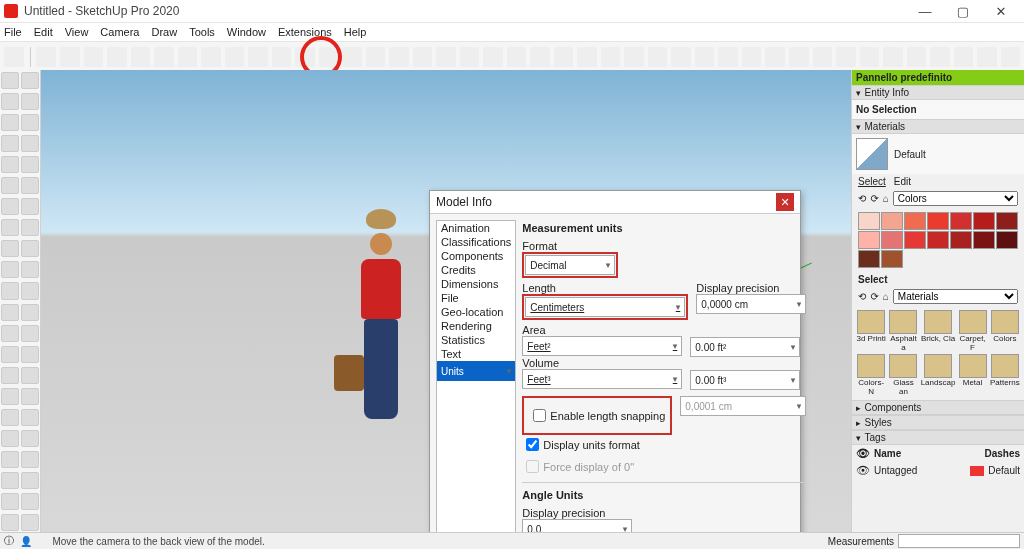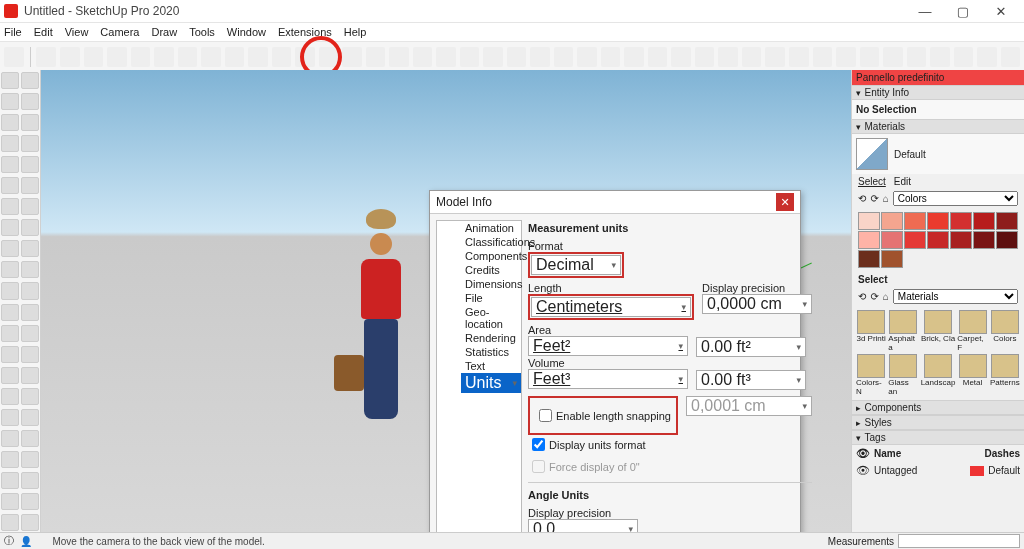--- a/index.html
+++ b/index.html
@@ -28,42 +28,42 @@
   .axis-g{position:absolute;left:390px;top:370px;width:420px;height:1px;background:#3a3;transform-origin:left;transform:rotate(-25deg);}
   .axis-b{position:absolute;left:390px;top:370px;width:1px;height:220px;background:#33b;transform-origin:top;transform:translateY(-220px);}
   .person{position:absolute;left:305px;top:165px;width:70px;height:210px;pointer-events:none;}
   .person .head{width:22px;height:22px;border-radius:50%;background:#c98a50;margin:0 auto;}
   .person .hair{width:30px;height:20px;border-radius:50% 50% 40% 40%;background:#b89358;margin:-26px auto 4px;}
   .person .body{width:40px;height:60px;background:#c22;margin:4px auto 0;border-radius:8px 8px 4px 4px;}
   .person .legs{width:34px;height:100px;background:#2a3e6b;margin:0 auto;border-radius:4px 4px 8px 8px;}
   .person .bag{position:absolute;left:-12px;top:120px;width:30px;height:36px;background:#8a5a2b;border-radius:4px;}
   
   .right{width:172px;background:#f0f0f0;border-left:1px solid #d0d0d0;display:flex;flex-direction:column;font-size:10px;}
-  .panel-title{background:#ef4444;padding:2px 4px;font-weight:normal;}
+  .panel-title{background:#84cc16;padding:2px 4px;font-weight:bold;}
   .panel-sub{background:#e0e0e0;padding:1px 4px;display:flex;align-items:center;border-top:1px solid #d0d0d0;border-bottom:1px solid #d0d0d0;}
   .panel-sub .tri{margin-right:4px;font-size:9px;}
   .panel-body{padding:4px;background:#f8f8f8;}
   .swatch-grid{display:grid;grid-template-columns:repeat(7,1fr);gap:1px;padding:4px 6px;}
   .swatch{width:20px;height:16px;border:1px solid #999;}
-  .mat-grid{display:grid;grid-template-columns:repeat(5,1fr);gap:2px;padding:4px;font-size:8px;}
+  .mat-grid{display:grid;grid-template-columns:repeat(5,1fr);gap:2px;padding:4px;font-size:8px;text-align:center;}
   .mat-cell{display:flex;flex-direction:column;align-items:center;}
   .mat-cell .thumb{width:26px;height:22px;background:#d8c28a;border:1px solid #999;}
   .select-mini{width:100%;font-size:10px;}
   
   .dialog{position:absolute;left:388px;top:120px;width:370px;background:#f5f5f5;border:1px solid #999;box-shadow:2px 2px 6px rgba(0,0,0,.25);font-size:11px;}
   .dialog .dtitle{height:22px;background:#fff;display:flex;align-items:center;padding:0 6px;border-bottom:1px solid #ccc;}
   .dialog .dtitle .txt{flex:1;font-size:12px;}
   .dialog .dtitle .dclose{width:18px;height:18px;background:#c9302c;color:#fff;display:flex;align-items:center;justify-content:center;font-size:11px;}
   .dialog-body{display:flex;}
   .dlg-list{width:84px;background:#fff;border:1px solid #bbb;margin:6px;font-size:11px;}
-  .dlg-list div{padding:1px 4px;margin-left:24px;}
+  .dlg-list div{padding:1px 4px;}
   .dlg-list .sel{background:#0a64c8;color:#fff;}
   .dlg-content{flex:1;padding:6px 10px 8px 0;}
   .dlg-content h4{margin:2px 0 6px;font-size:11px;font-weight:bold;}
-  .sel{height:18px;border:1px solid #aaa;background:#fff;display:flex;align-items:center;justify-content:space-between;padding:0 4px;font-size:16px;}
+  .sel{height:18px;border:1px solid #aaa;background:#fff;display:flex;align-items:center;justify-content:space-between;padding:0 4px;font-size:10px;}
   .sel::after{content:"▾";font-size:9px;color:#666;margin-left:6px;}
   .wF{width:80px;} .wL{width:150px;text-decoration:underline;} .wP{width:100px;}
   .redbox{border:2px solid #c9302c;padding:1px;}
   .col2{display:flex;gap:8px;}
   .col2 > div{flex:1;}
   .ck{display:flex;align-items:center;margin-bottom:3px;}
   .ck input{margin-right:4px;}
   hr.sep{border:none;border-top:1px solid #ccc;margin:6px 0;}
   
   .status{position:absolute;left:0;right:0;bottom:0;height:16px;background:#f0f0f0;border-top:1px solid #ccc;display:flex;align-items:center;font-size:10px;padding:0 4px;}

